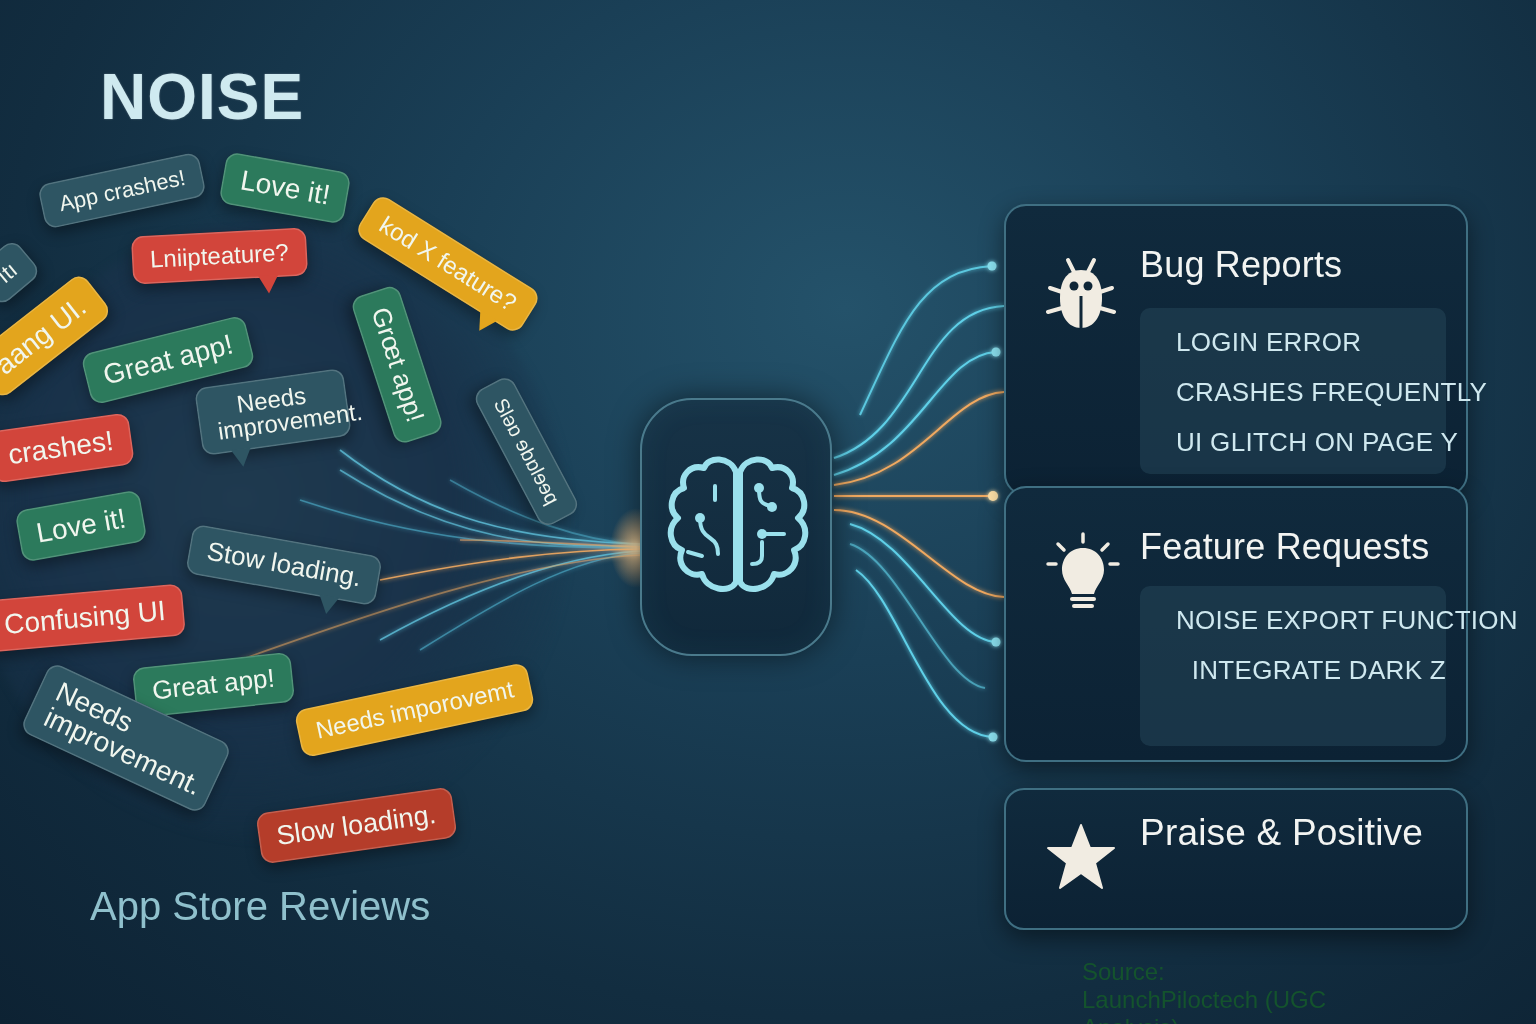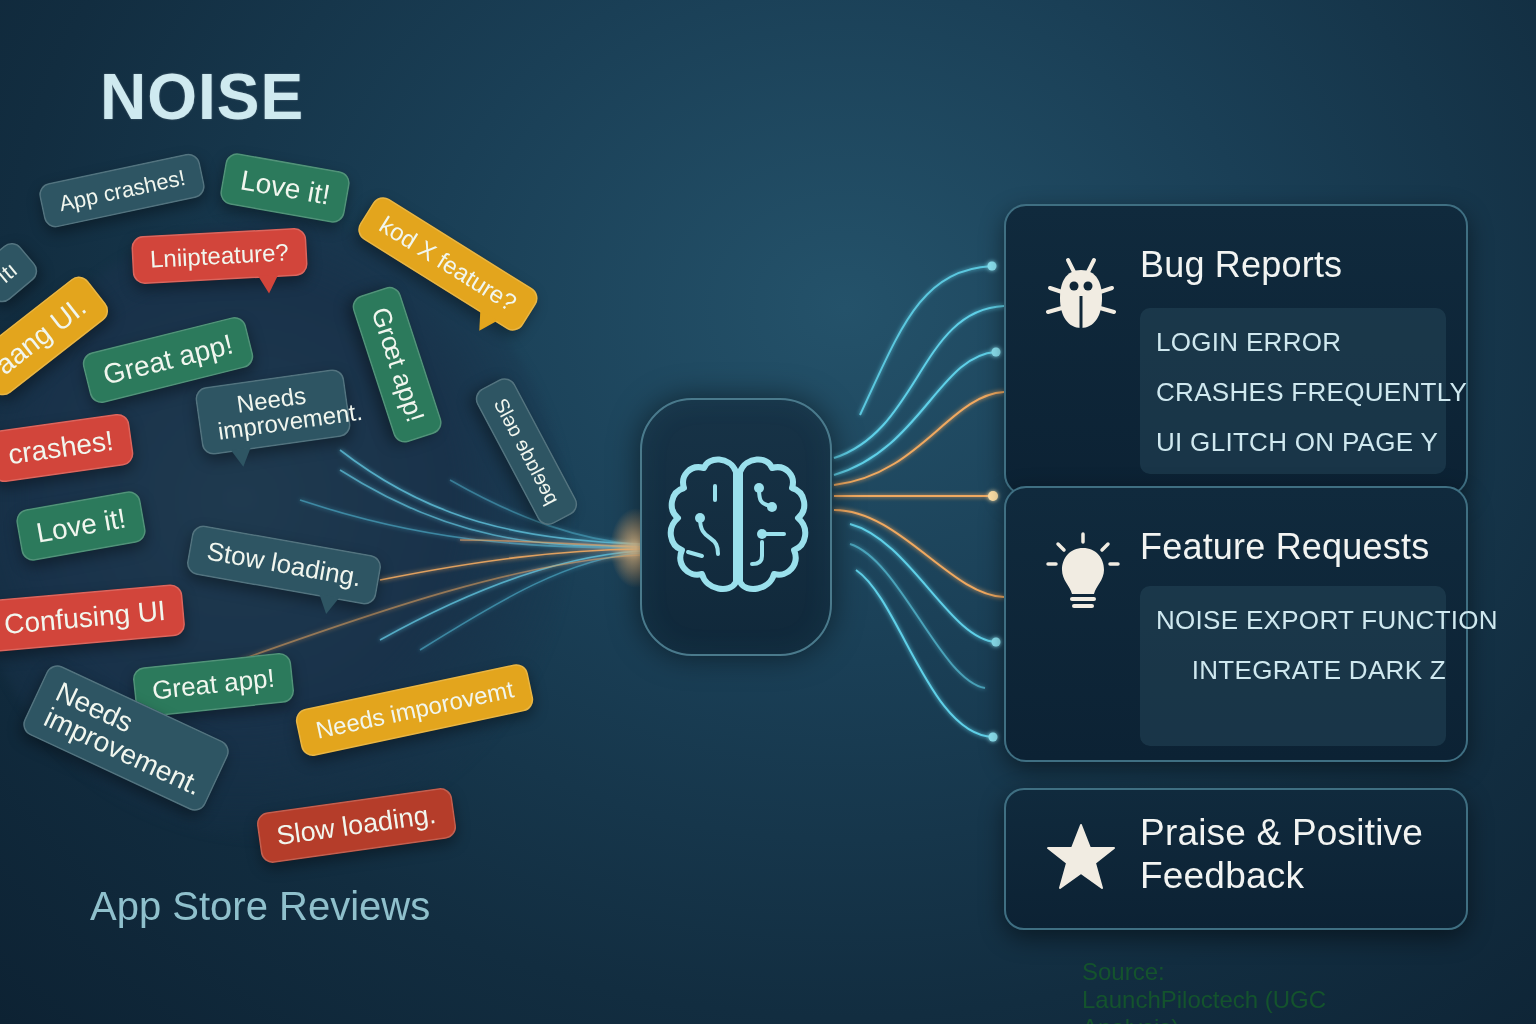--- a/index.html
+++ b/index.html
@@ -93,21 +93,21 @@
     font-size: 36px; color: #f2f4f2; font-weight: 400;
     letter-spacing: 0.2px;
   }
   #card-bug .card-title, #card-feature .card-title { top: 38px; }
   #card-praise .card-title { top: 22px; line-height: 1.15; font-size: 37px; }
 
   .item-list {
     position: absolute; left: 134px; top: 102px; width: 306px; height: 166px;
     border-radius: 10px;
     background: rgba(36,70,88,0.55);
-    padding: 14px 0 0 16px;
+    padding: 14px 0 0 36px;
   }
   #card-feature .item-list { top: 98px; height: 160px; }
   .item-list div {
     font-size: 26px; color: #cfe8ef; height: 50px; line-height: 40px;
     letter-spacing: 0.3px; white-space: nowrap;
   }
 
   #source {
     position: absolute; left: 1082px; top: 958px;
     font-size: 24px; color: #14532d;
@@ -258,18 +258,17 @@
       <div>INTEGRATE DARK Z</div>
     </div>
   </div>
 
   <div class="card" id="card-praise">
     <svg class="card-icon" style="top:32px;" width="70" height="70" viewBox="0 0 70 70">
       <path d="M35 3 L 44 26 L 68 26 L 49 41 L 56 66 L 35 51 L 14 66 L 21 41 L 2 26 L 26 26 Z" fill="#f1ece2" stroke="#f1ece2" stroke-width="2" stroke-linejoin="round"></path>
     </svg>
     <div class="card-title">
       <div>Praise &amp; Positive</div>
-      <div>Feedback</div>
     </div>
   </div>
 
   <div id="source">Source: LaunchPiloctech (UGC Analysis)</div>
 </div>
 
 </body></html>

